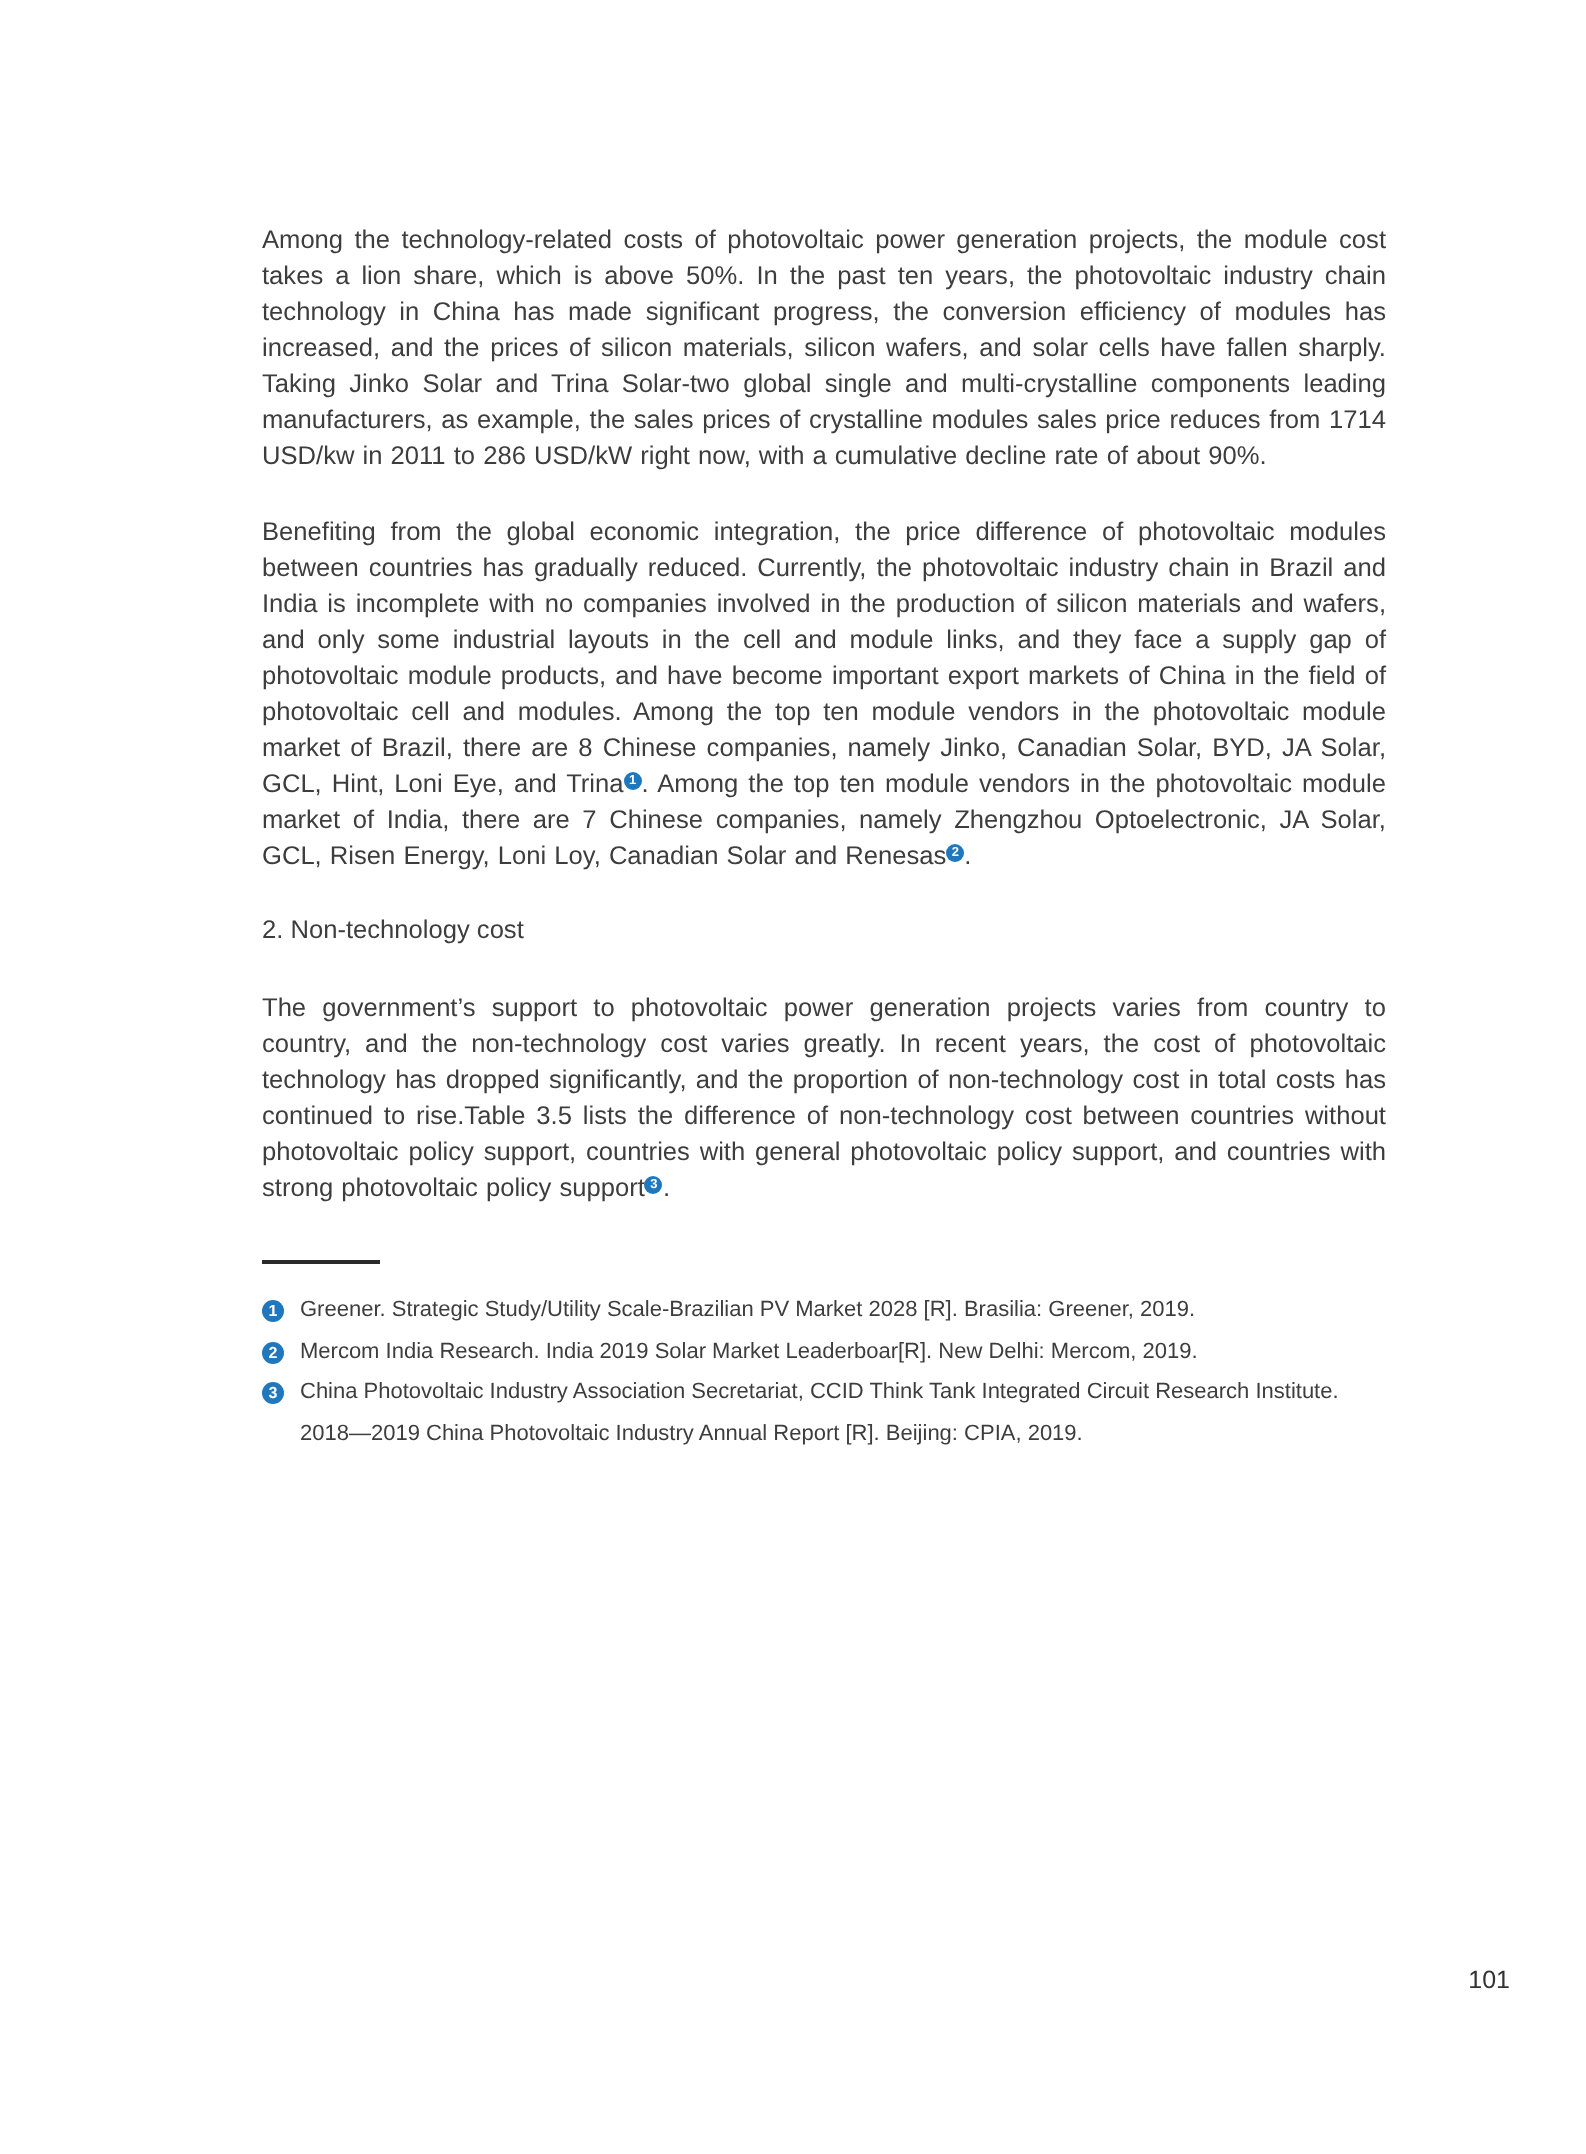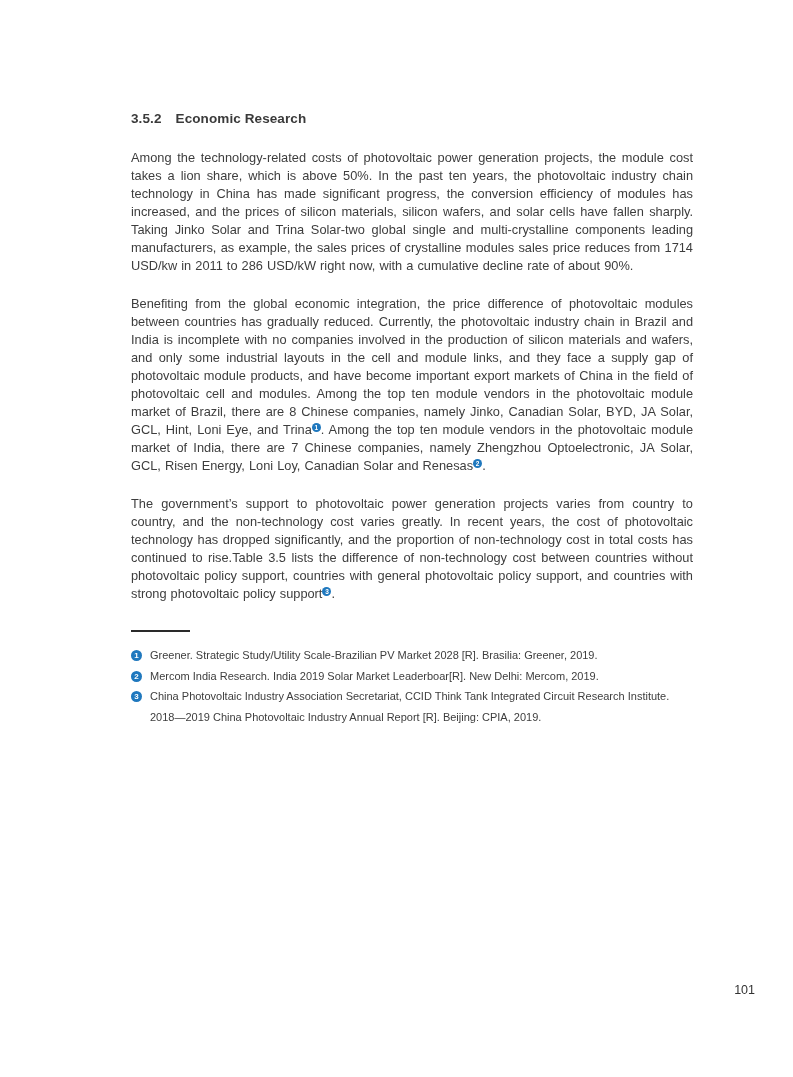--- a/index.html
+++ b/index.html
@@ -94,28 +94,28 @@
     right: 38px;
     font-size: 12.5px;
     color: #333333;
   }
 </style>
 </head>
 <body>
 
 <div class="content">
 
-  <h2 class="h-section"><span class="h-num">3.5.2</span><span>Economic Research</span></h2>
 
 
 
   <p class="body-para">Among the technology-related costs of photovoltaic power generation projects, the module cost takes a lion share, which is above 50%. In the past ten years, the photovoltaic industry chain technology in China has made significant progress, the conversion efficiency of modules has increased, and the prices of silicon materials, silicon wafers, and solar cells have fallen sharply. Taking Jinko Solar and Trina Solar-two global single and multi-crystalline components leading manufacturers, as example, the sales prices of crystalline modules sales price reduces from 1714 USD/kw in 2011 to 286 USD/kW right now, with a cumulative decline rate of about 90%.</p>
 
   <p class="body-para"><span>Benefiting from the global economic integration, the price difference of photovoltaic modules between countries has gradually reduced. Currently, the photovoltaic industry chain in Brazil and India is incomplete with no companies involved in the production of silicon materials and wafers, and only some industrial layouts in the cell and module links, and they face a supply gap of photovoltaic module products, and have become important export markets of China in the field of photovoltaic cell and modules. Among the top ten module vendors in the photovoltaic module market of Brazil, there are 8 Chinese companies, namely Jinko, Canadian Solar, BYD, JA Solar, GCL, Hint, Loni Eye, and Trina</span><sup class="ref">1</sup><span>. Among the top ten module vendors in the photovoltaic module market of India, there are 7 Chinese companies, namely Zhengzhou Optoelectronic, JA Solar, GCL, Risen Energy, Loni Loy, Canadian Solar and Renesas</span><sup class="ref">2</sup><span>.</span></p>
 
+  <p class="item-heading second">2. Non-technology cost</p>
 
   <p class="body-para"><span>The government’s support to photovoltaic power generation projects varies from country to country, and the non-technology cost varies greatly. In recent years, the cost of photovoltaic technology has dropped significantly, and the proportion of non-technology cost in total costs has continued to rise.Table 3.5 lists the difference of non-technology cost between countries without photovoltaic policy support, countries with general photovoltaic policy support, and countries with strong photovoltaic policy support</span><sup class="ref">3</sup><span>.</span></p>
 
   <div class="fn-rule"></div>
 
   <div class="footnotes">
     <div class="footnote">
         <span class="fn-marker">1</span>
         <span class="fn-text">Greener. Strategic Study/Utility Scale-Brazilian PV Market 2028 [R]. Brasilia: Greener, 2019.</span>
       </div>

